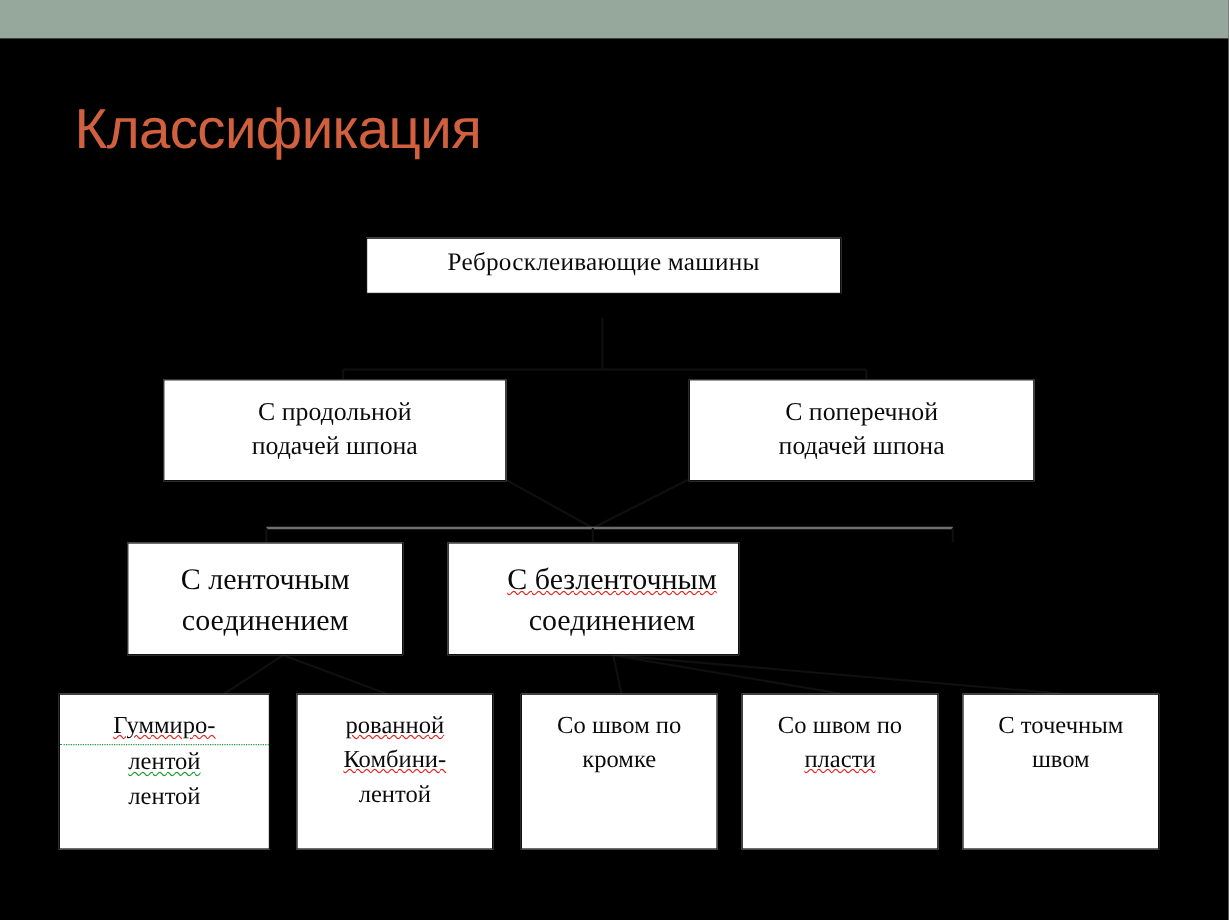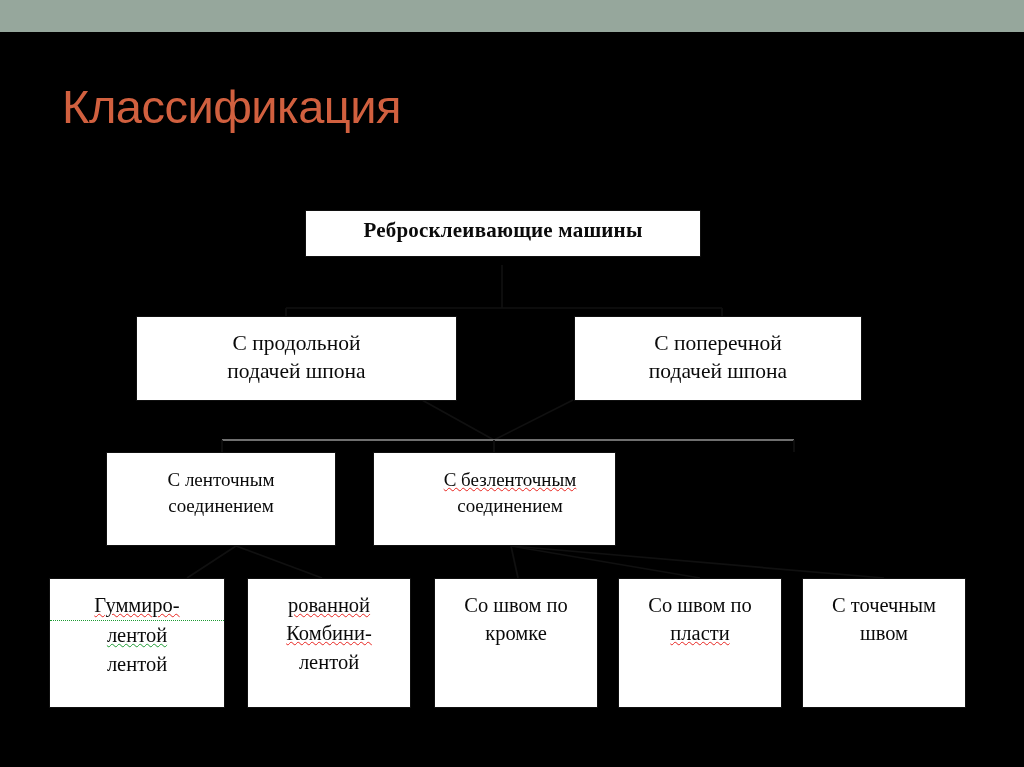--- a/index.html
+++ b/index.html
@@ -57,35 +57,34 @@
     display: flex;
     flex-direction: column;
     align-items: center;
     z-index: 2;
   }
   .node .txt {
     display: block;
     width: 100%;
   }
   .node-root {
-    font-weight: 700;
+    font-weight: 400;
     font-size: 21px;
     justify-content: flex-start;
     padding-top: 7px;
     letter-spacing: 0.2px;
-    margin-top: 12px;
   }
   .node-l2 {
     font-size: 21.5px;
     justify-content: flex-start;
     padding-top: 12px;
     line-height: 1.32;
   }
   .node-l3 {
-    font-size: 19px;
+    font-size: 25px;
     justify-content: flex-start;
     padding-top: 14px;
     line-height: 1.36;
   }
   .node-l4 {
     font-size: 20.5px;
     justify-content: flex-start;
     padding-top: 12px;
     line-height: 1.38;
   }
@@ -144,21 +143,21 @@
       <line x1="511" y1="546" x2="518" y2="578"></line>
       <line x1="511" y1="546" x2="700" y2="578"></line>
       <line x1="511" y1="546" x2="884" y2="578"></line>
     </g>
   </svg>
 
   <div class="node node-root" style="left:305px; top:198px; width:396px; height:47px;">
     <span class="txt">Ребросклеивающие машины</span>
   </div>
 
-  <div class="node node-l2" style="left:136px; top:316px; width:321px; height:85px;">
+  <div class="node node-l2" style="left:136px; top:316px; width:286px; height:85px;">
     <span class="txt">С продольной</span>
     <span class="txt">подачей шпона</span>
   </div>
 
   <div class="node node-l2" style="left:574px; top:316px; width:288px; height:85px;">
     <span class="txt">С поперечной</span>
     <span class="txt">подачей шпона</span>
   </div>
 
   <div class="node node-l3" style="left:106px; top:452px; width:230px; height:94px;">

